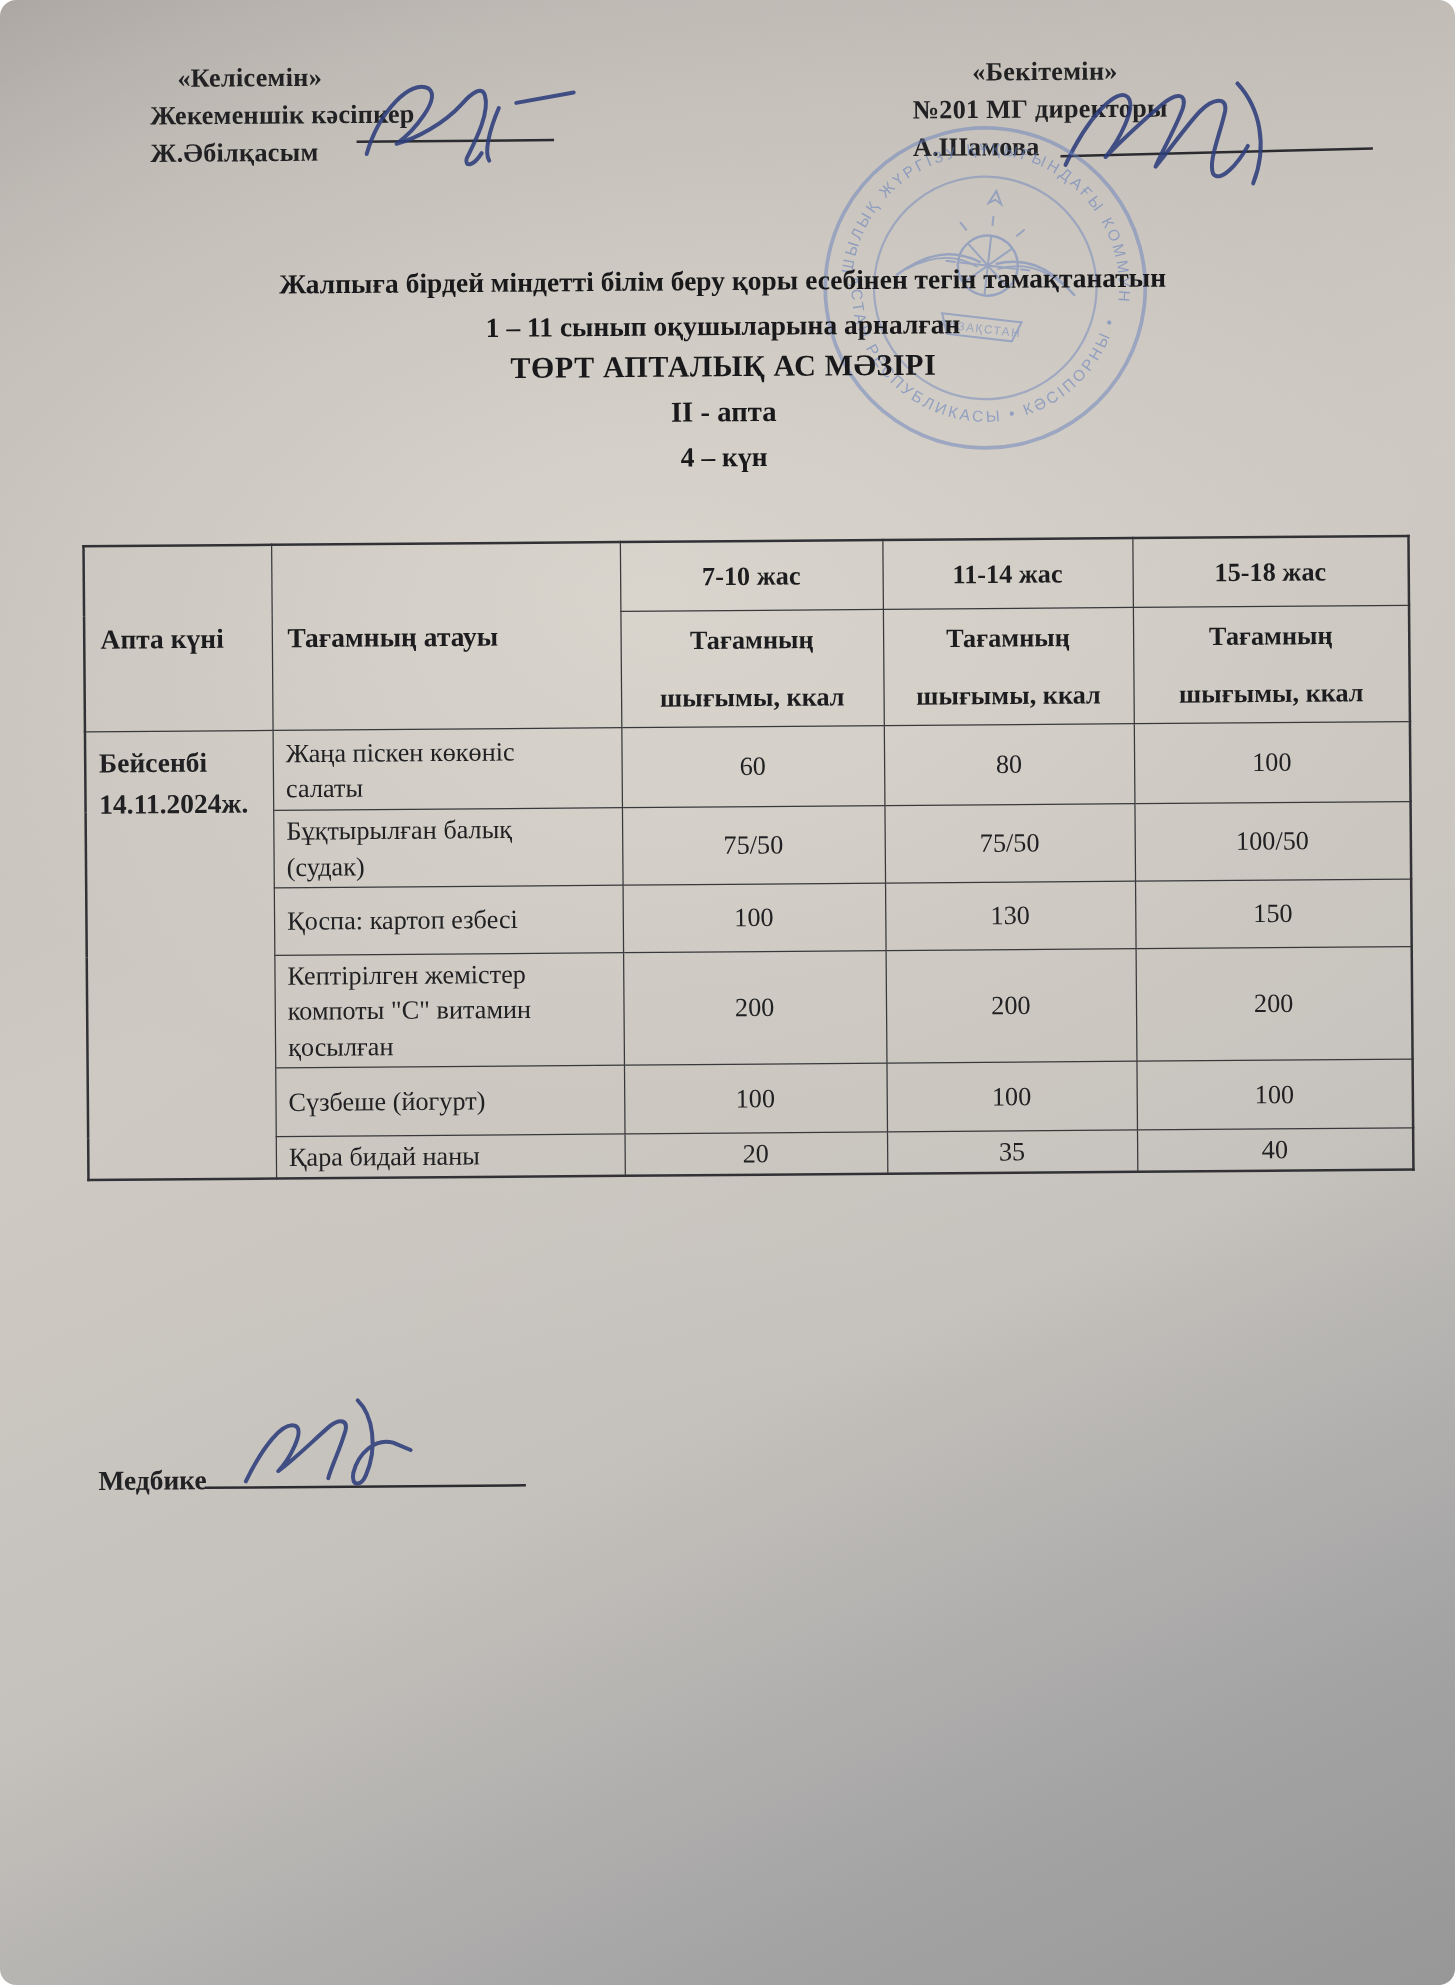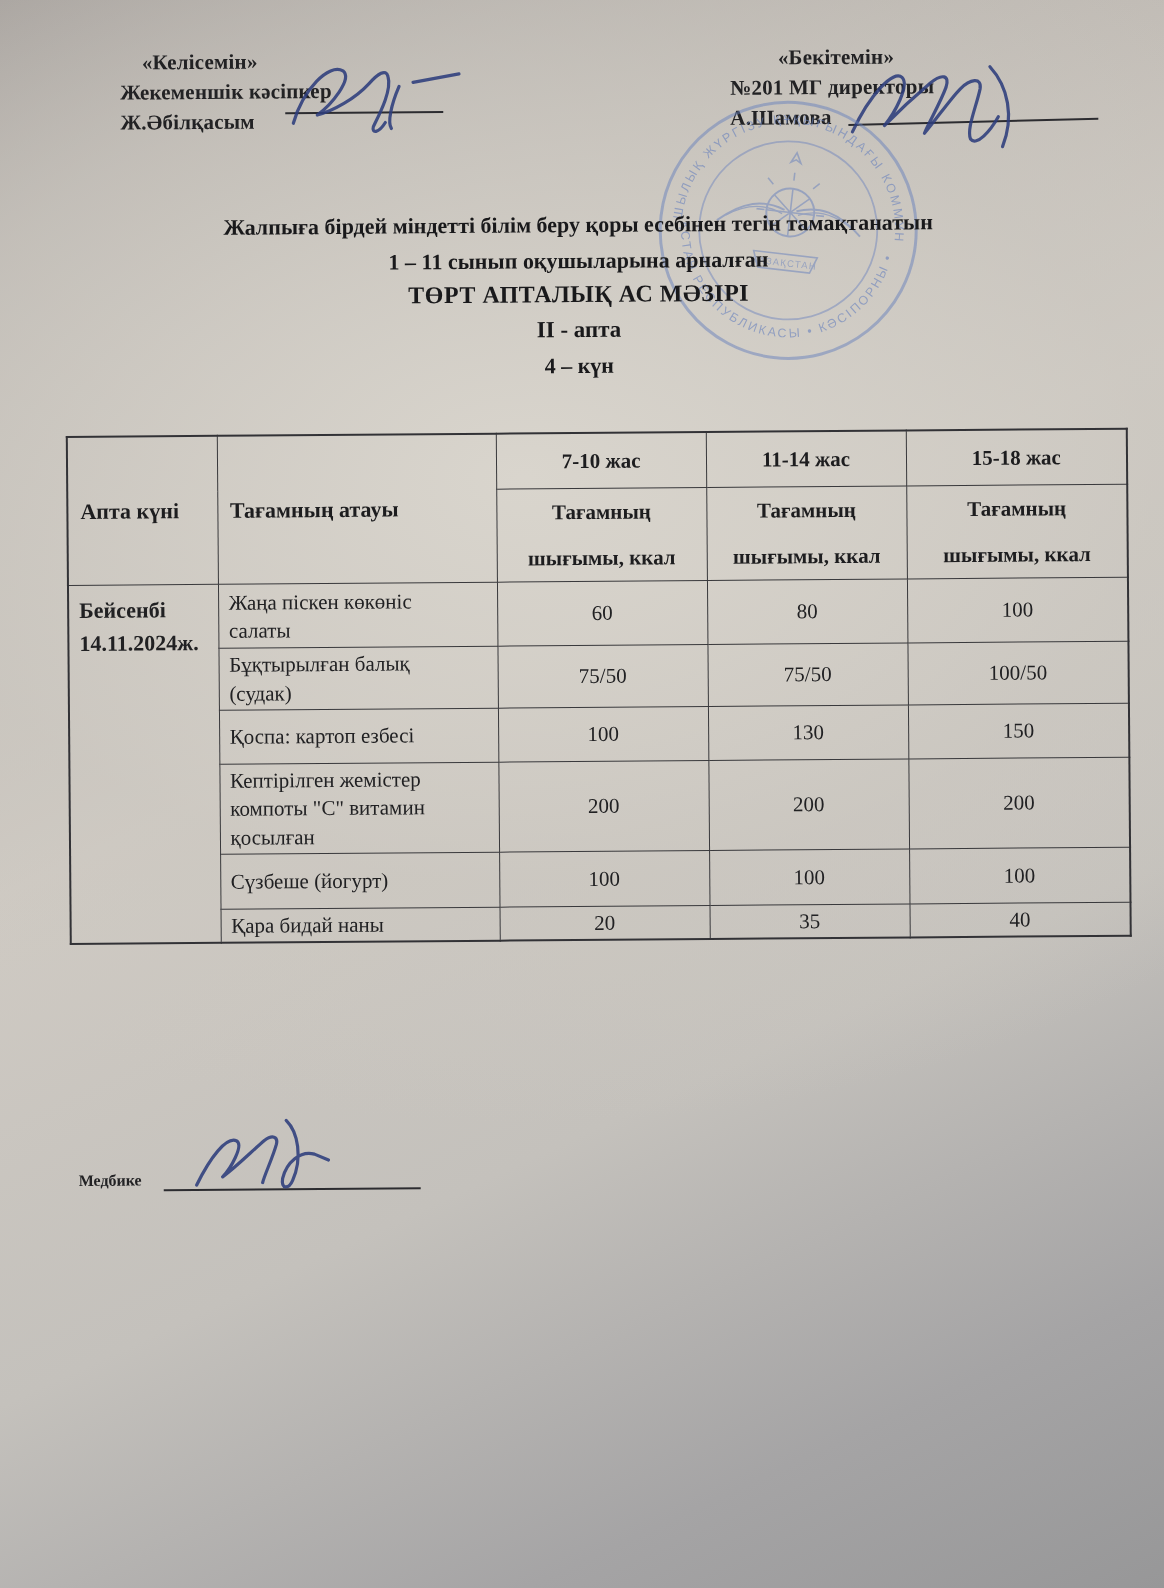--- a/index.html
+++ b/index.html
@@ -5,20 +5,21 @@
   html,body{margin:0;padding:0;}
   .page{
     position:relative;
     width:1164px;height:1588px;
     overflow:hidden;
     font-family:"Liberation Serif","DejaVu Serif",serif;
     color:#1e1e20;
     background:
       radial-gradient(1400px 900px at 45% 30%, rgba(218,214,206,.95) 0%, rgba(204,200,193,.65) 45%, rgba(0,0,0,0) 72%),
       linear-gradient(155deg,#a5a09c 0%,#bcb7b1 20%,#cfcac3 42%,#c4c1bc 66%,#a5a4a5 86%,#979798 100%);
+    border-radius: 13px;
   }
   .skew{position:absolute;inset:0;transform:rotate(-0.45deg);transform-origin:50% 45%;}
 
   
   .approval{position:absolute;font-weight:bold;font-size:21px;line-height:30px;letter-spacing:.2px;color:#222224;}
   .approval .indent{padding-left:22px;}
   #approval-left{left:125px;top:44px;}
   #approval-right{left:735px;top:44px;}
   #approval-right .indent{padding-left:48px;}
 
@@ -53,21 +54,21 @@
   .menu-table{border:2.4px solid #323236;}
   .menu-table th{font-weight:bold;color:#1d1d1f;}
   th.day-col,th.dish-col{text-align:left;padding-left:12px;font-size:22px;}
   th.age{font-size:21px;height:50px;}
   th.sub{font-size:21px;height:78px;line-height:2.2;padding:0 24px;}
   td.dish{text-align:left;padding:2px 44px 2px 10px;line-height:1.35;}
   td.num{text-align:center;}
   td.day-cell{vertical-align:top;text-align:left;font-weight:bold;font-size:22px;padding:8px 4px 0 10px;line-height:1.5;}
 
   
-  .footer-label{position:absolute;left:75px;top:1168px;font-weight:bold;font-size:16px;color:#222224;}
+  .footer-label{position:absolute;left:75px;top:1168px;font-weight:bold;font-size:22px;color:#222224;}
 </style>
 </head>
 <body>
 
 <div class="page">
   <div class="skew">
 
     <div class="approval" id="approval-left">
       <div class="indent">«Келісемін»</div>
       <div>Жекеменшік кәсіпкер</div>

